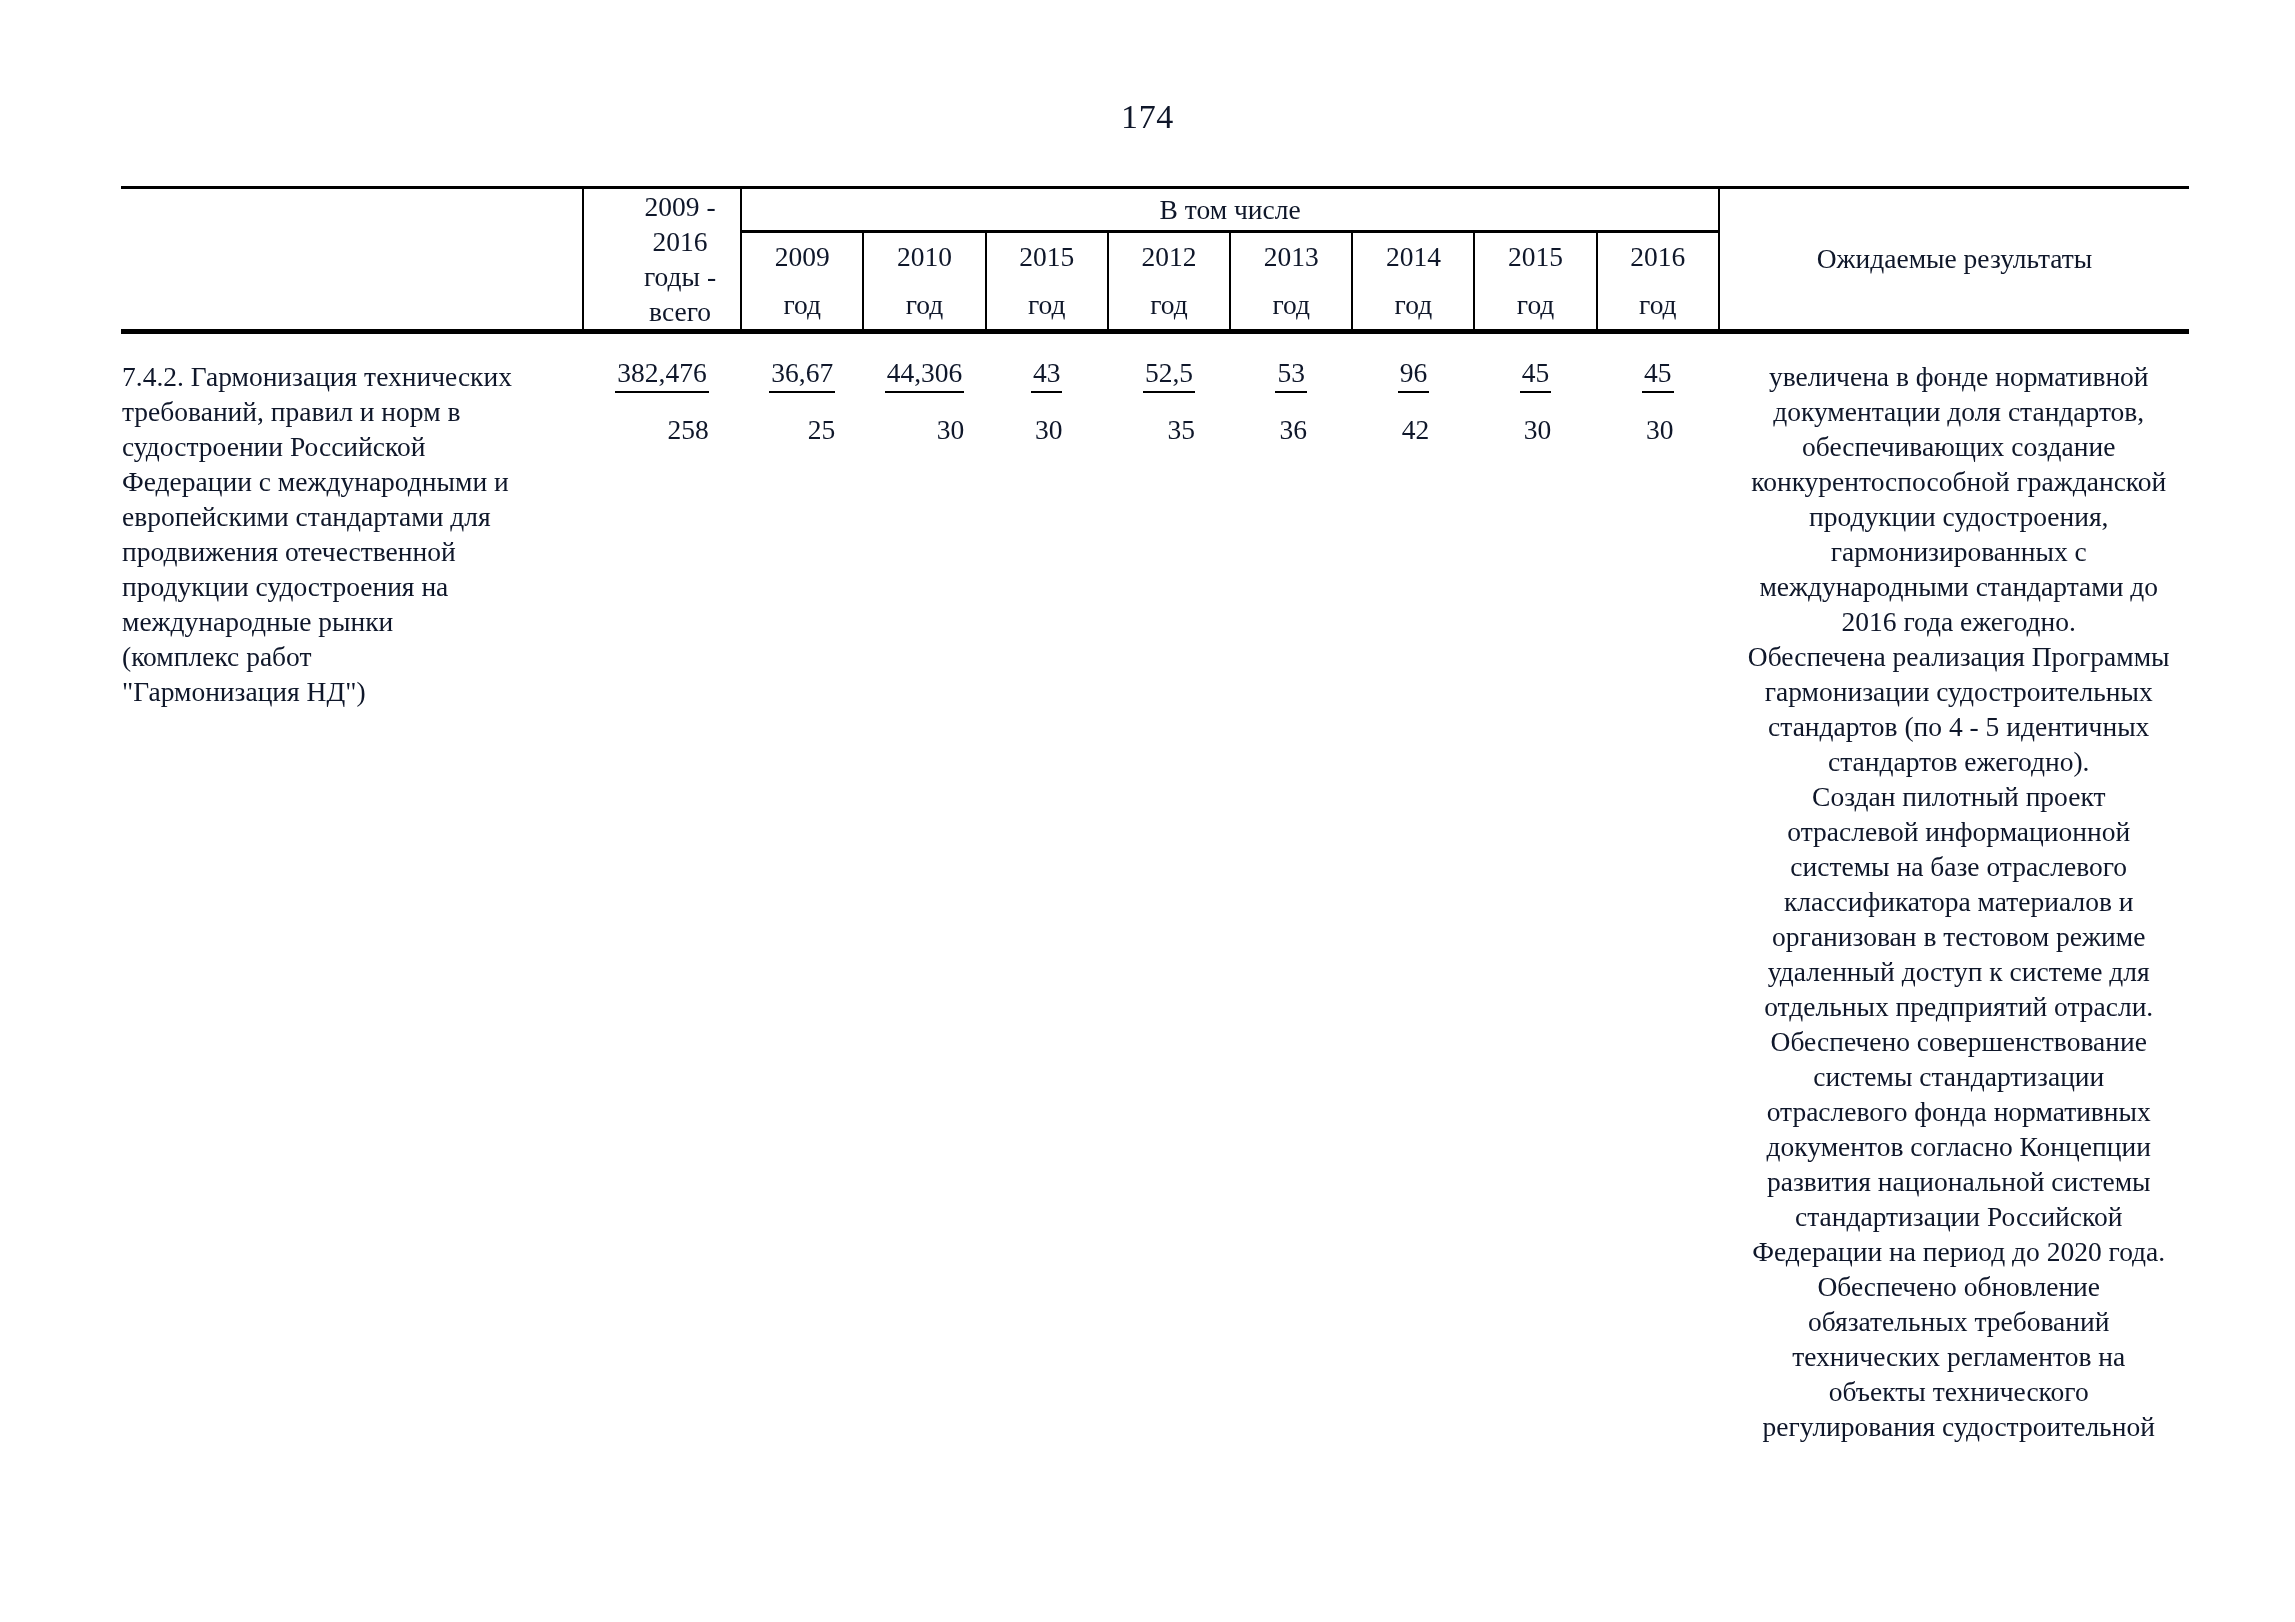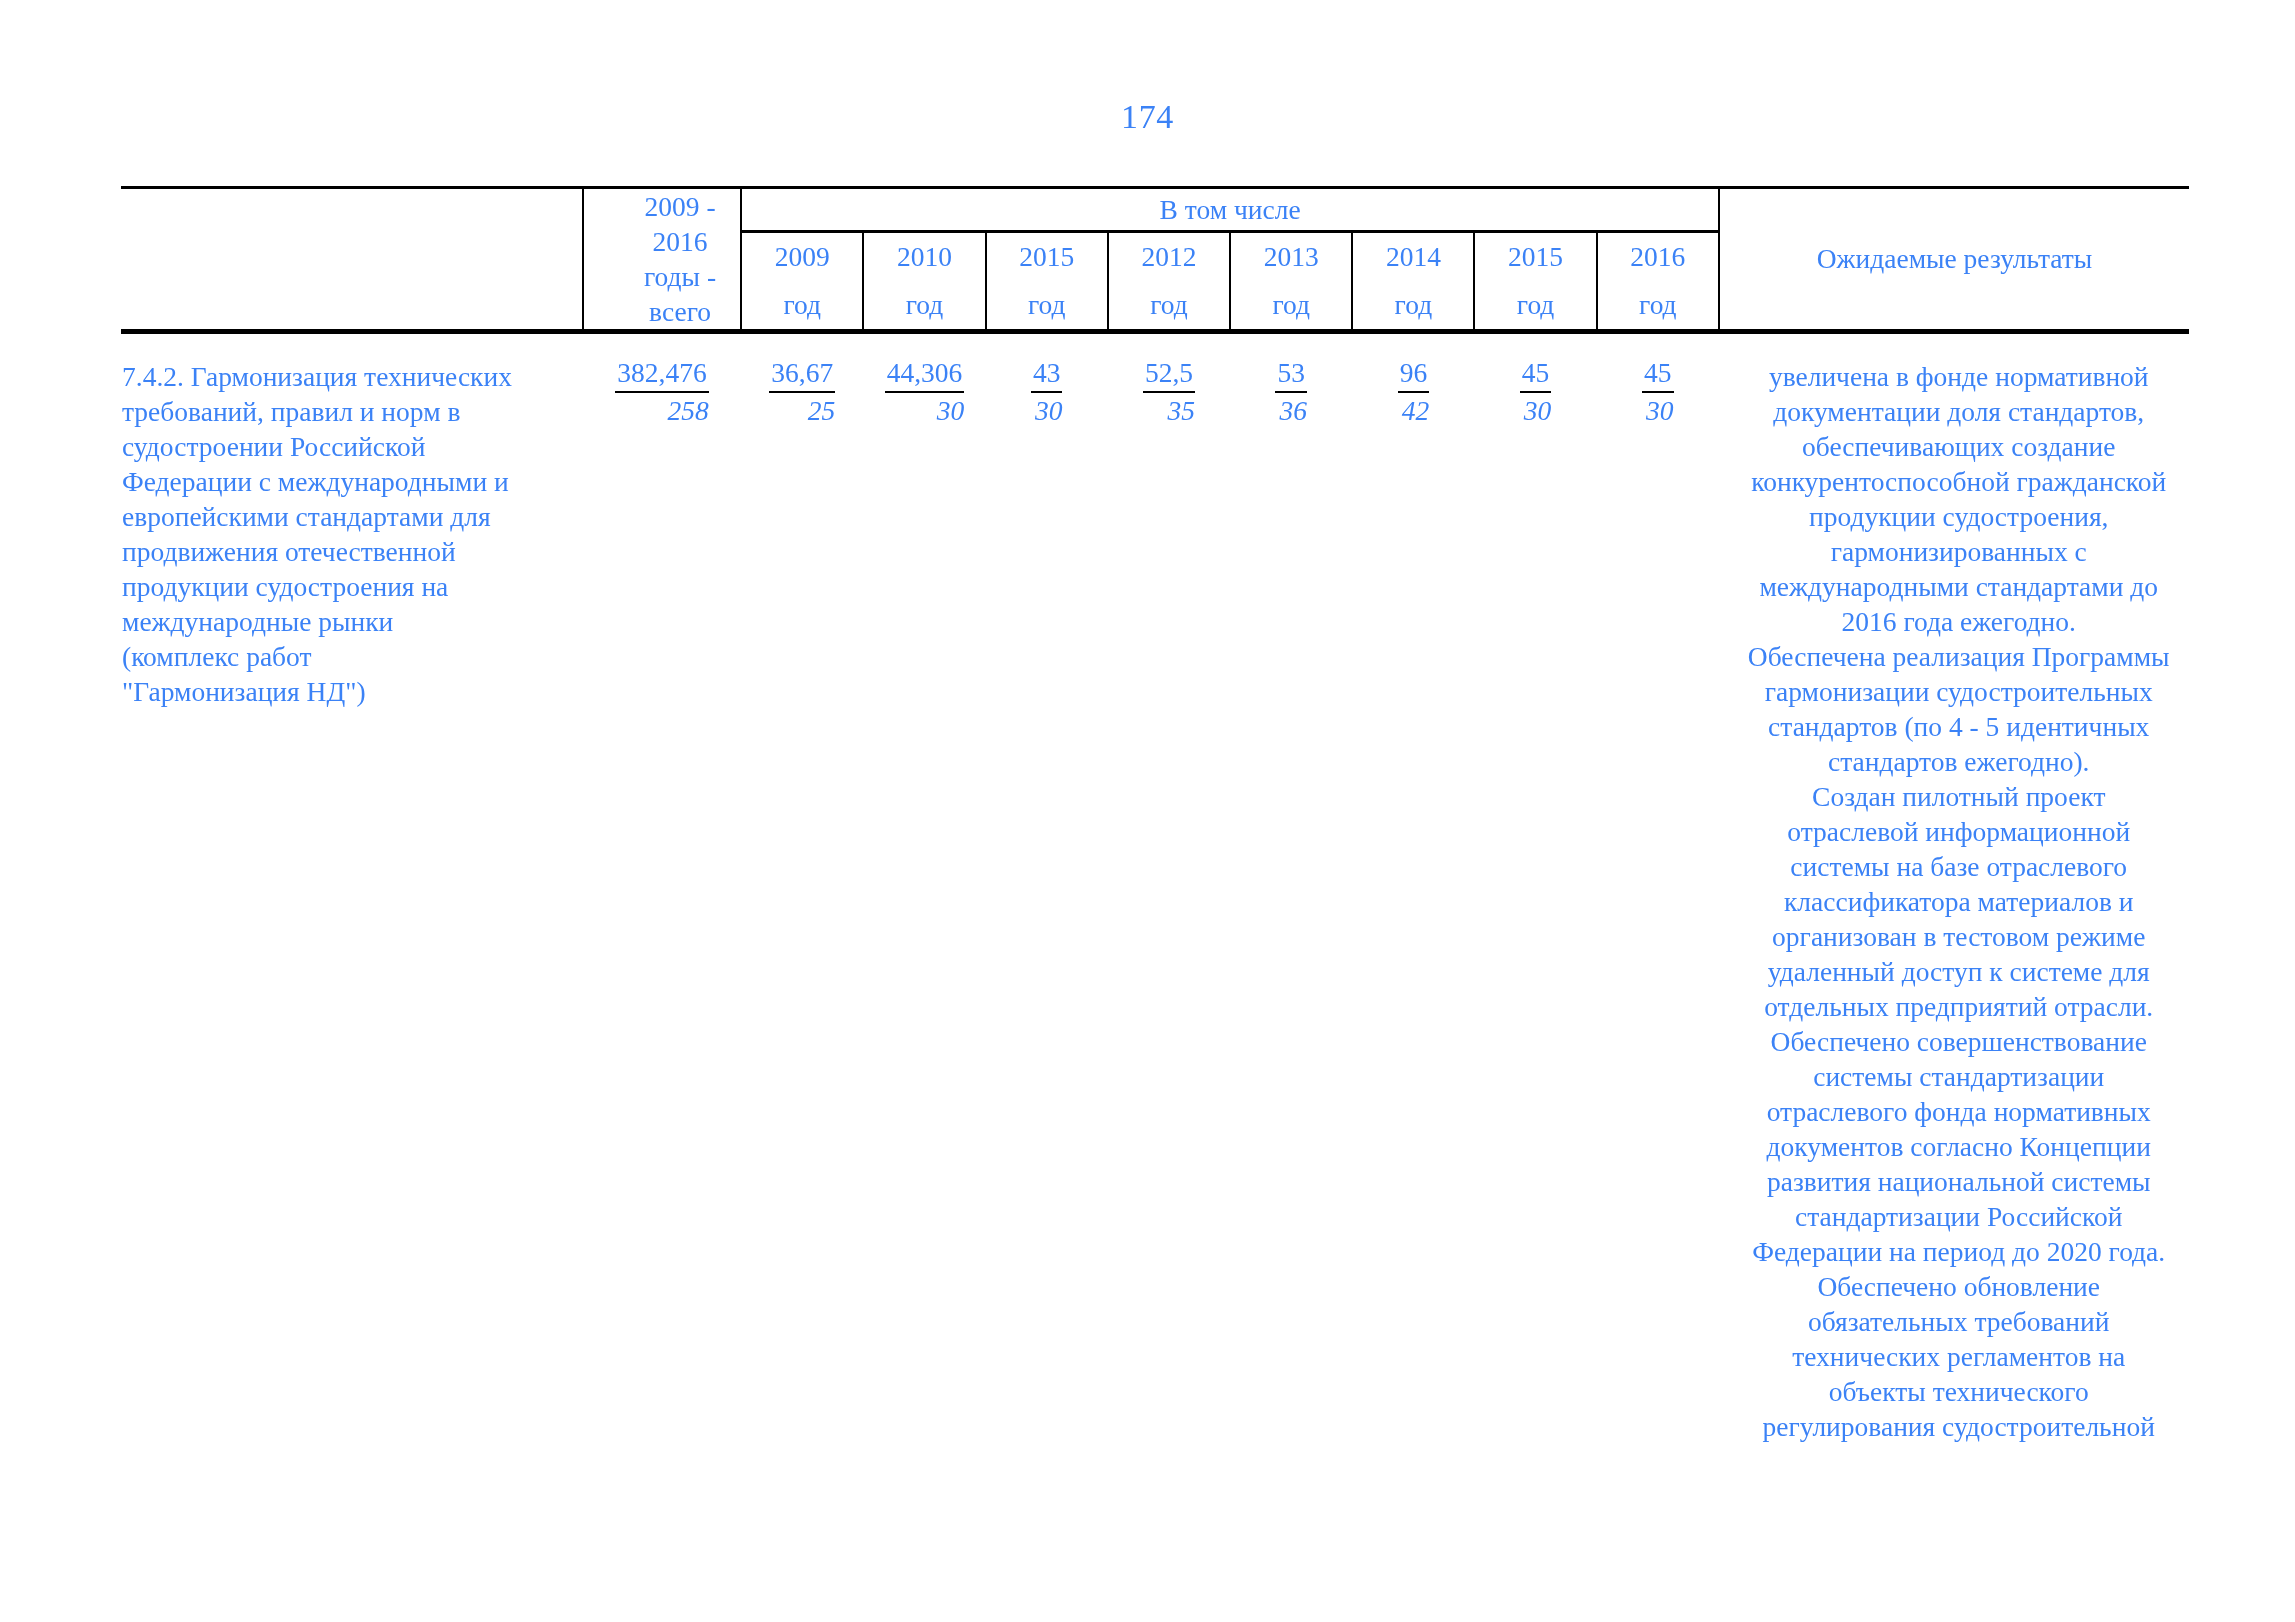--- a/index.html
+++ b/index.html
@@ -1,21 +1,21 @@
 <!DOCTYPE html>
 <html style="font-size:10.5px"><head>
 <meta charset="utf-8">
 <style>
   html, body { margin: 0; padding: 0; background: #ffffff; }
   .page {
     position: relative;
     width: 2295px;
     height: 1622px;
     background: #ffffff;
-    color: #3b82f6;
+    color: #0f172a;
     font-family: "Liberation Serif", "DejaVu Serif", serif;
     font-size: 27.5px;
     overflow: hidden;
   }
   .page-number {
     position: absolute;
     top: 98px;
     left: 0;
     width: 2295px;
     text-align: center;
@@ -67,21 +67,21 @@
     text-align: center;
     padding-left: 10.5px;
   }
   .frac { display: inline-block; text-align: right; line-height: 1; }
   .frac .upper {
     display: inline-block;
     padding: 0 2px 4.6px 2px;
     border-bottom: 2.6px solid #000;
     line-height: 1;
   }
-  .frac .lower { display: block; margin-top: 4px; line-height: 1; font-style: italic; }
+  .frac .lower { display: block; margin-top: 23px; line-height: 1; }
 </style>
 </head>
 <body>
 
 <div class="page">
 
   <div class="page-number">174</div>
 
   <table class="program-table">
     <colgroup>

